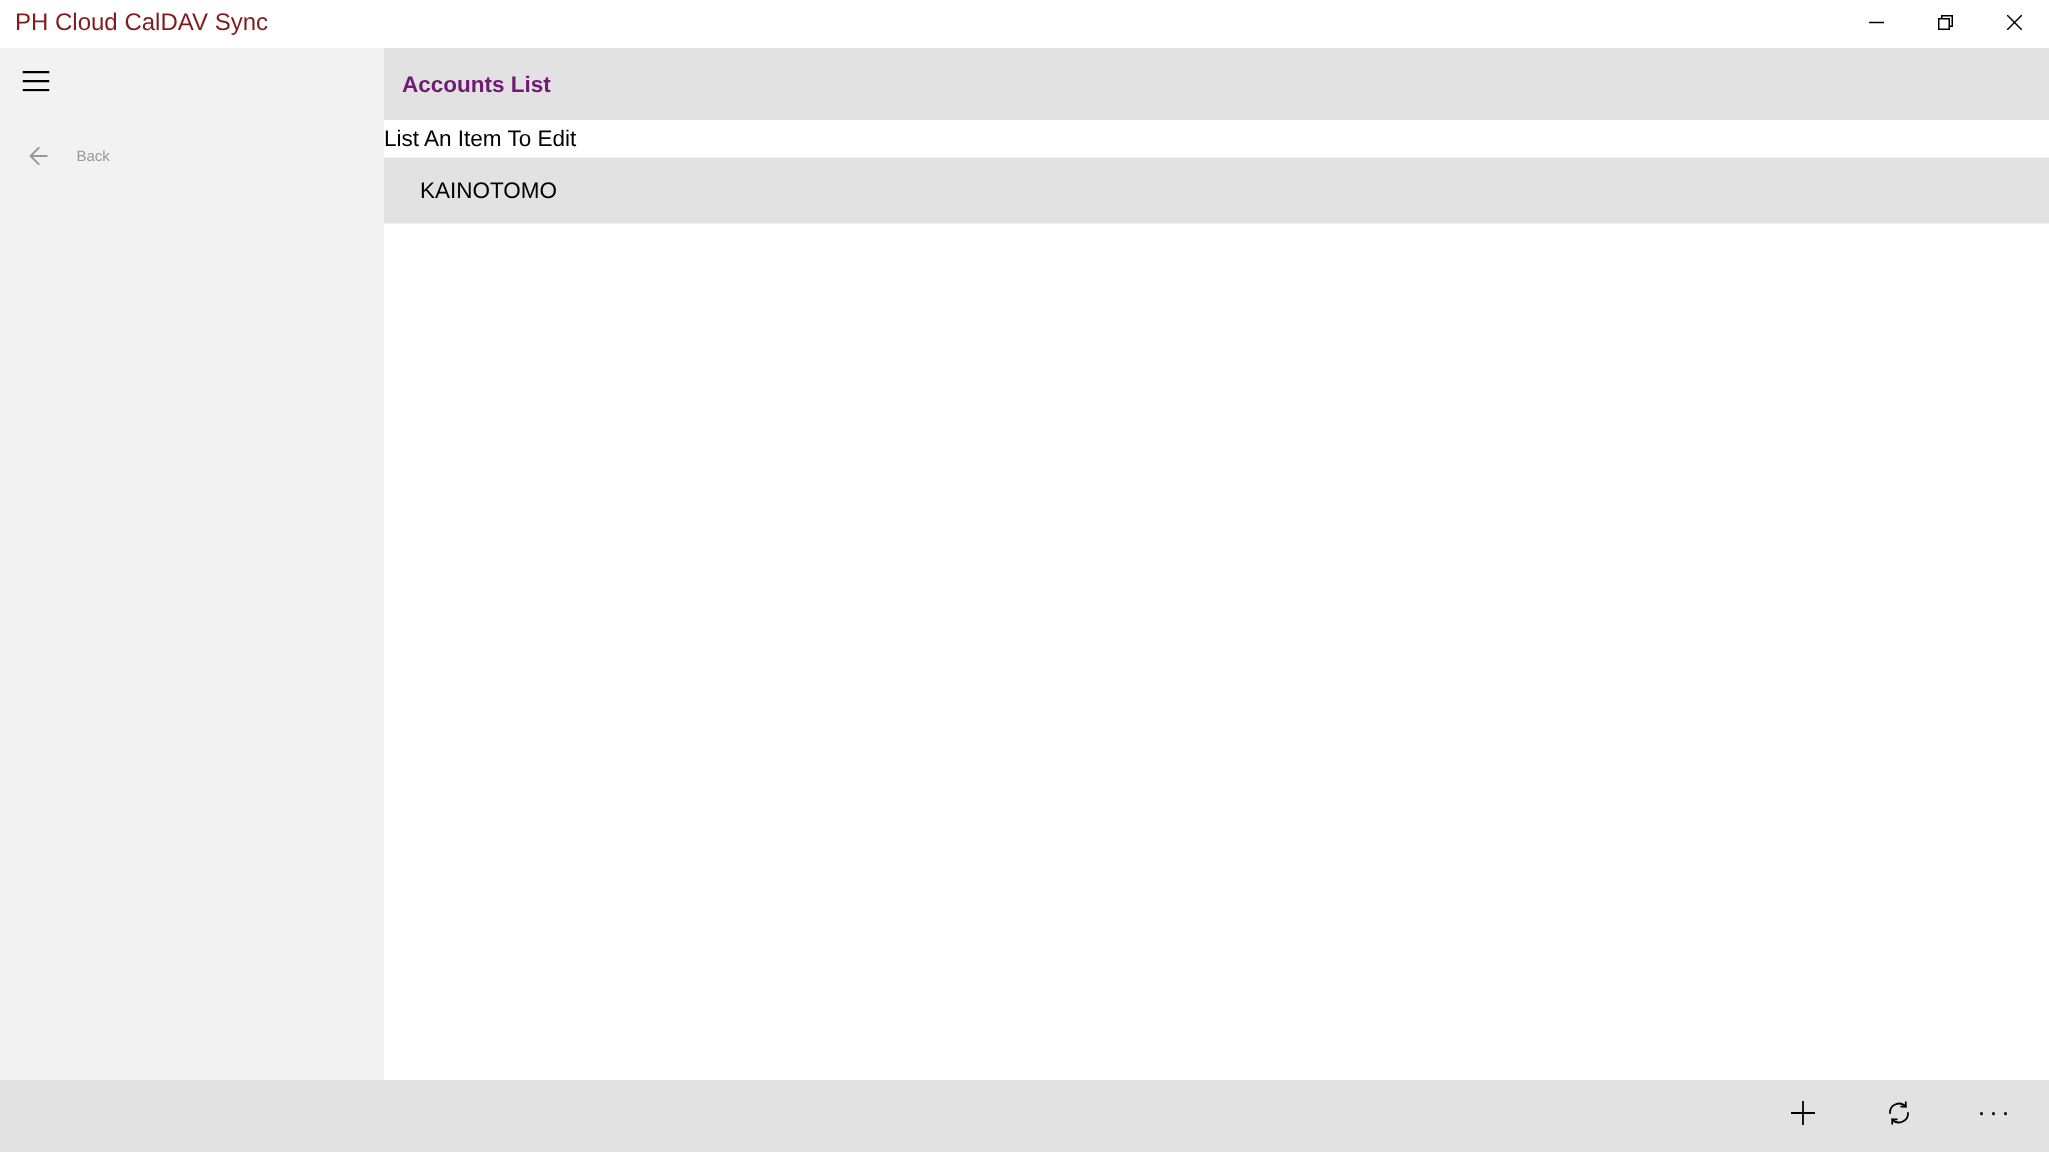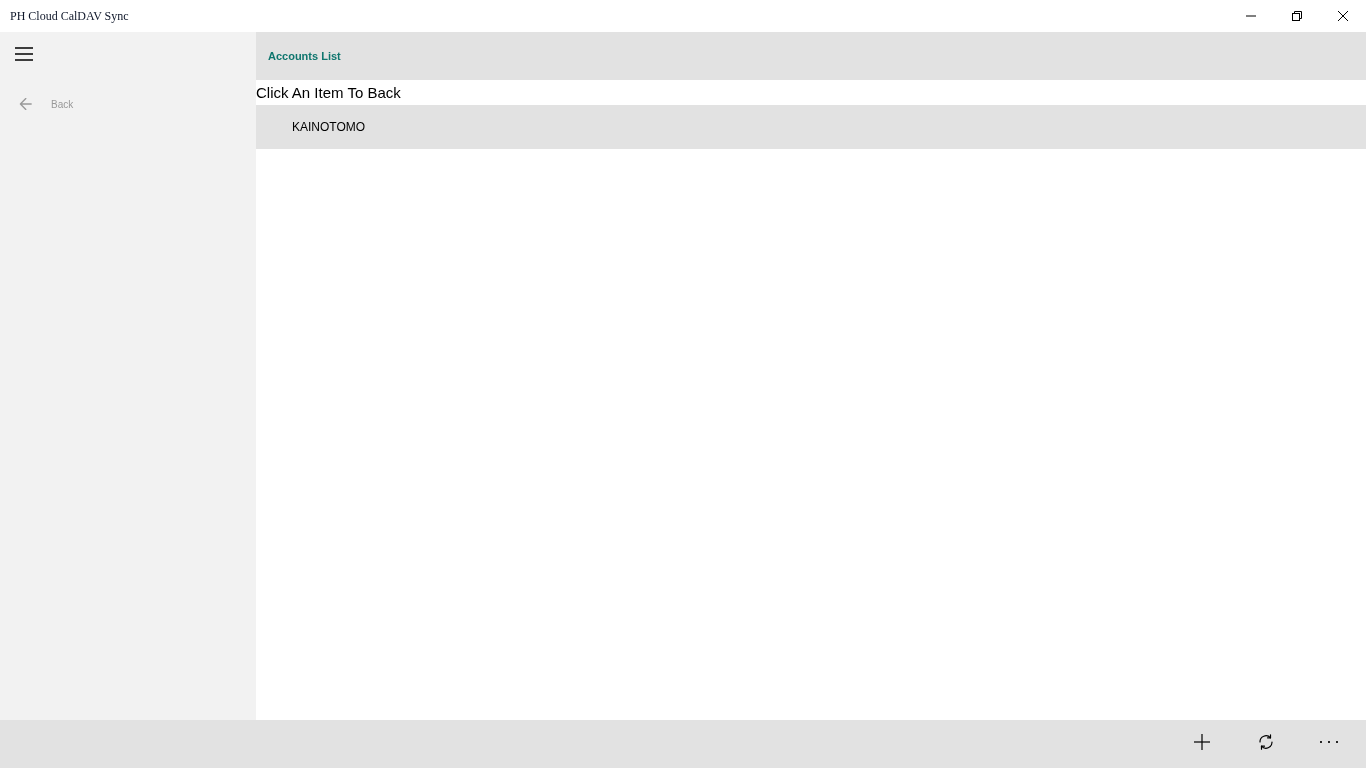--- a/index.html
+++ b/index.html
@@ -18,23 +18,22 @@
     }
     .titlebar {
       height: 32px;
       background: #ffffff;
       display: flex;
       align-items: center;
       justify-content: space-between;
       padding-left: 10px;
     }
     .titlebar-title {
-      font-size: 12px;
-      color: #0f172a;
-      font-family: Liberation Serif, serif;
+      font-size: 16px;
+      color: #7f1d1d;
     }
     .titlebar-controls {
       display: flex;
       height: 100%;
     }
     .titlebar-btn {
       width: 46px;
       height: 32px;
       display: flex;
       align-items: center;
@@ -96,36 +95,36 @@
       background: #ffffff;
     }
     .content-header {
       height: 48px;
       background: #e2e2e2;
       display: flex;
       align-items: center;
       padding-left: 12px;
     }
     .content-header-title {
-      font-size: 11px;
+      font-size: 15px;
       font-weight: 700;
-      color: #0f766e;
+      color: #701a75;
     }
     .content-instruction {
       padding: 4px 0 4px 0;
       font-size: 15px;
       color: #000;
     }
     .list-item {
       height: 44px;
       background: #e2e2e2;
       display: flex;
       align-items: center;
-      padding-left: 36px;
-      font-size: 12px;
+      padding-left: 24px;
+      font-size: 15px;
       cursor: pointer;
     }
     .bottom-bar {
       height: 48px;
       background: #e2e2e2;
       display: flex;
       align-items: center;
       justify-content: flex-end;
       padding-right: 4px;
     }
@@ -198,21 +197,21 @@
           </svg>
       </span>
       <span>Back</span>
     </div>
   </div>
 
   <div class="content">
     <div class="content-header">
       <div class="content-header-title">Accounts List</div>
     </div>
-    <div class="content-instruction">Click An Item To Back</div>
+    <div class="content-instruction">List An Item To Edit</div>
     <div class="list-item">
       <span>KAINOTOMO</span>
     </div>
   </div>
 </div>
 
 <div class="bottom-bar">
   <div class="bottom-btn">
     <span>
       <svg viewBox="0 0 18 18">

